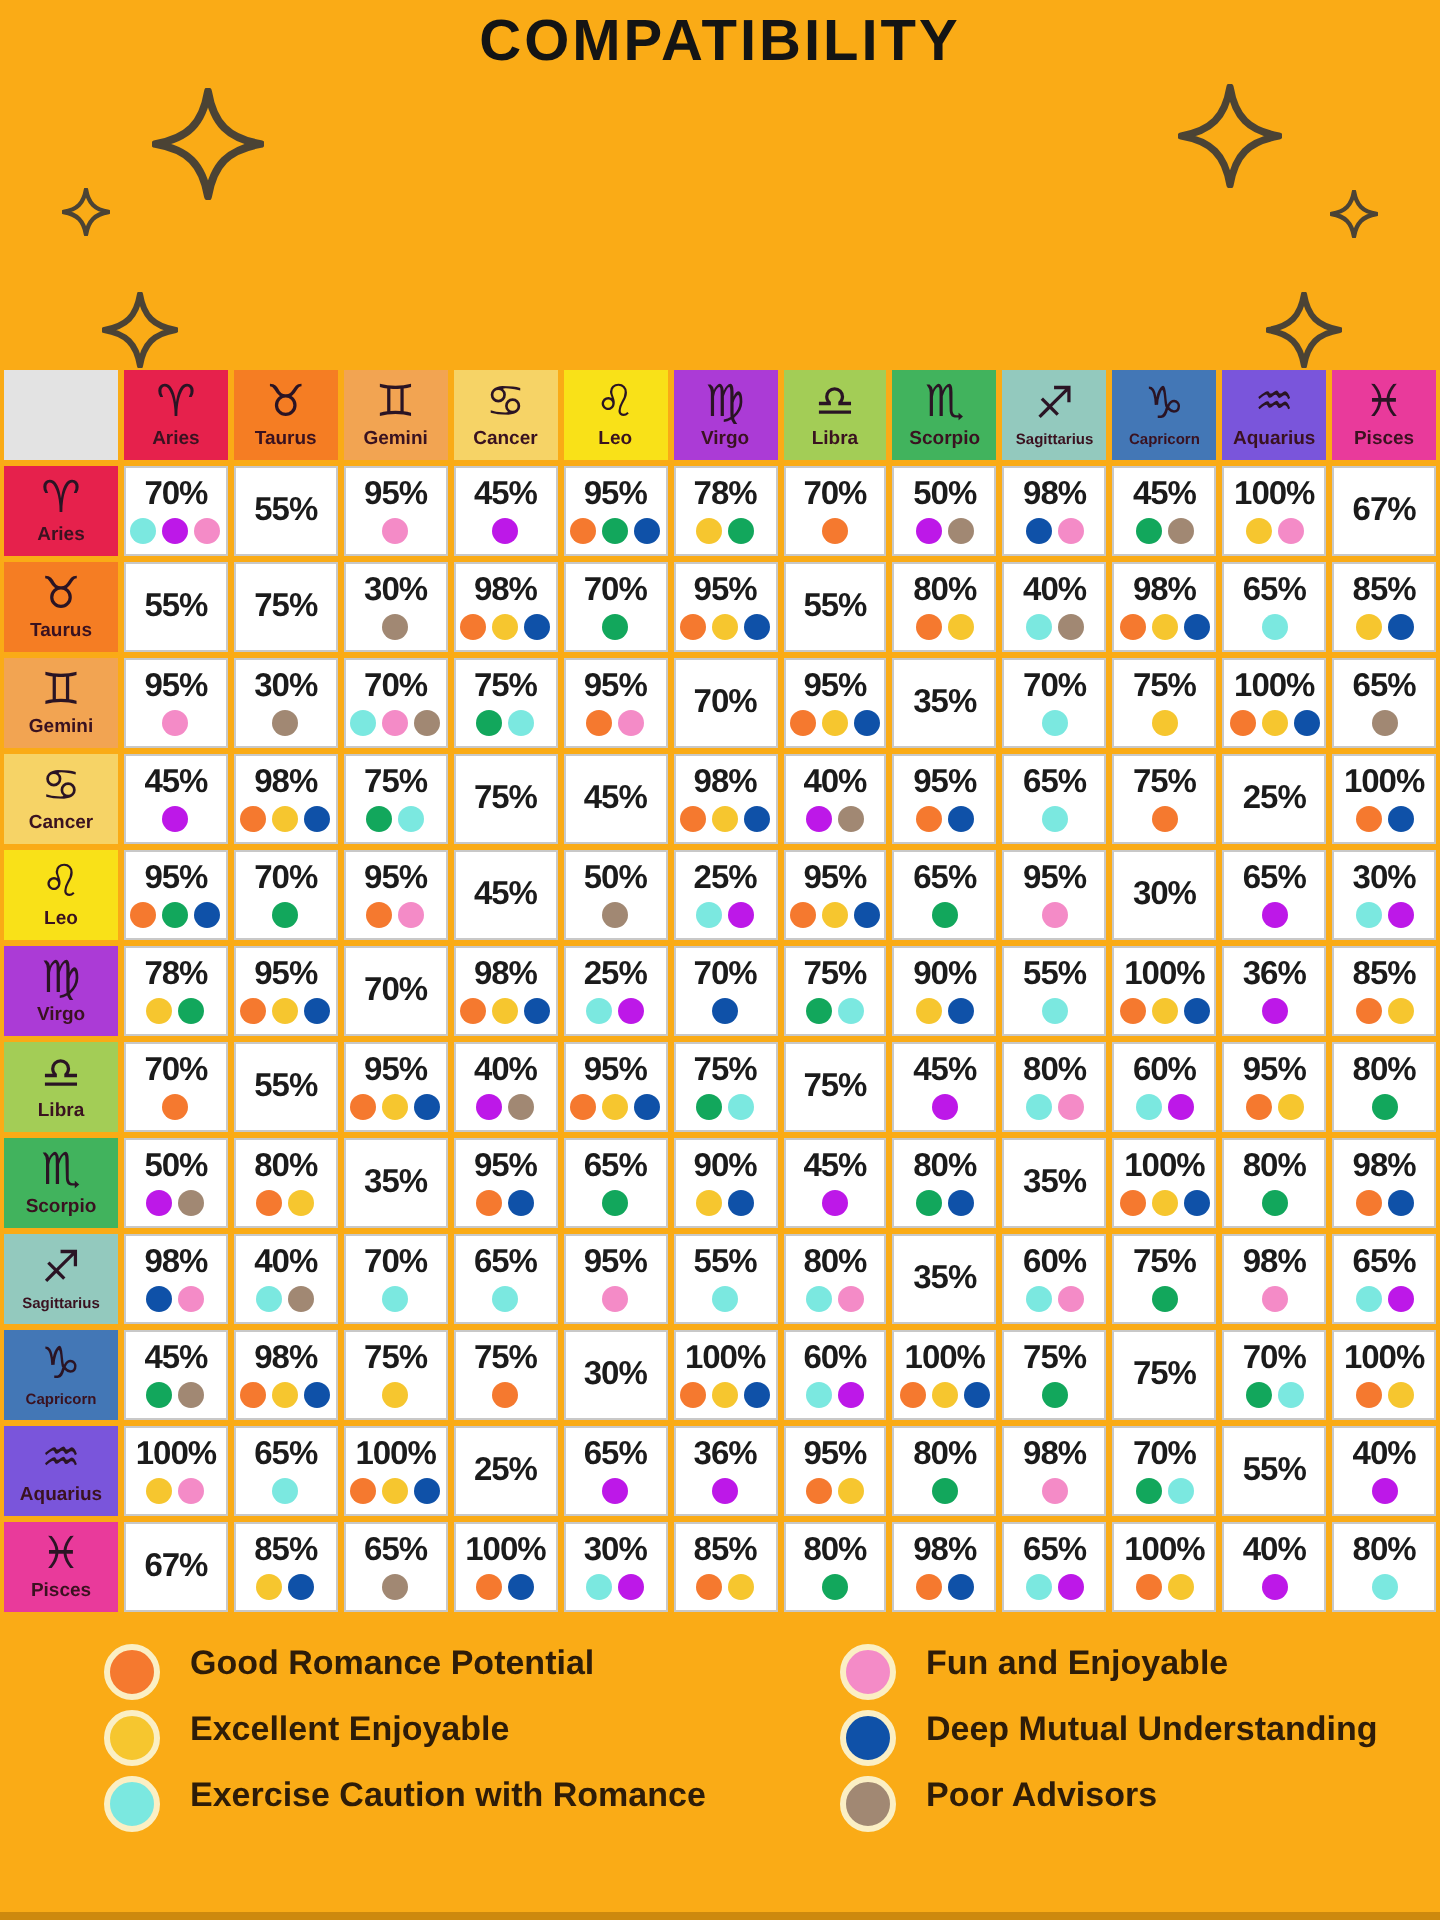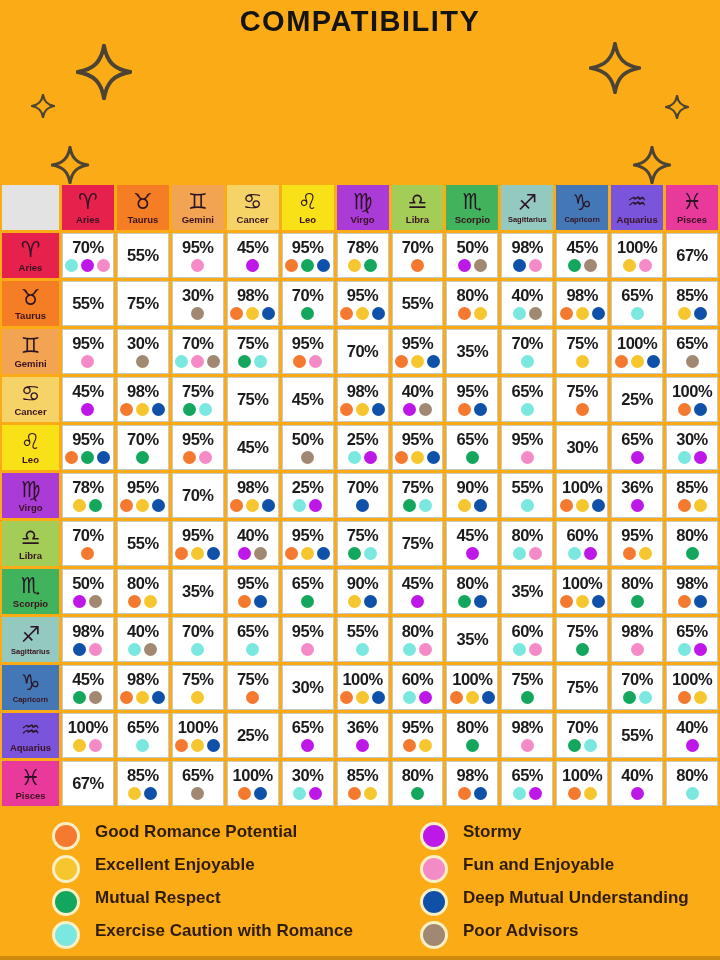--- a/index.html
+++ b/index.html
@@ -1056,33 +1056,25 @@
     <div class="legend-col left">
       <div class="legend-item">
         <span class="legend-dot" style="background: rgb(245, 121, 47);"></span>
         <span class="legend-label">Good Romance Potential</span>
       </div>
       <div class="legend-item">
         <span class="legend-dot" style="background: rgb(246, 198, 47);"></span>
         <span class="legend-label">Excellent Enjoyable</span>
       </div>
       <div class="legend-item">
-        <span class="legend-dot" style="background: rgb(18, 167, 92);"></span>
-        <span class="legend-label">Mutual Respect</span>
-      </div>
-      <div class="legend-item">
         <span class="legend-dot" style="background: rgb(123, 232, 224);"></span>
         <span class="legend-label">Exercise Caution with Romance</span>
       </div>
     </div>
     <div class="legend-col right">
-      <div class="legend-item">
-        <span class="legend-dot" style="background: rgb(189, 24, 232);"></span>
-        <span class="legend-label">Stormy</span>
-      </div>
       <div class="legend-item">
         <span class="legend-dot" style="background: rgb(244, 139, 199);"></span>
         <span class="legend-label">Fun and Enjoyable</span>
       </div>
       <div class="legend-item">
         <span class="legend-dot" style="background: rgb(15, 81, 168);"></span>
         <span class="legend-label">Deep Mutual Understanding</span>
       </div>
       <div class="legend-item">
         <span class="legend-dot" style="background: rgb(161, 136, 115);"></span>

